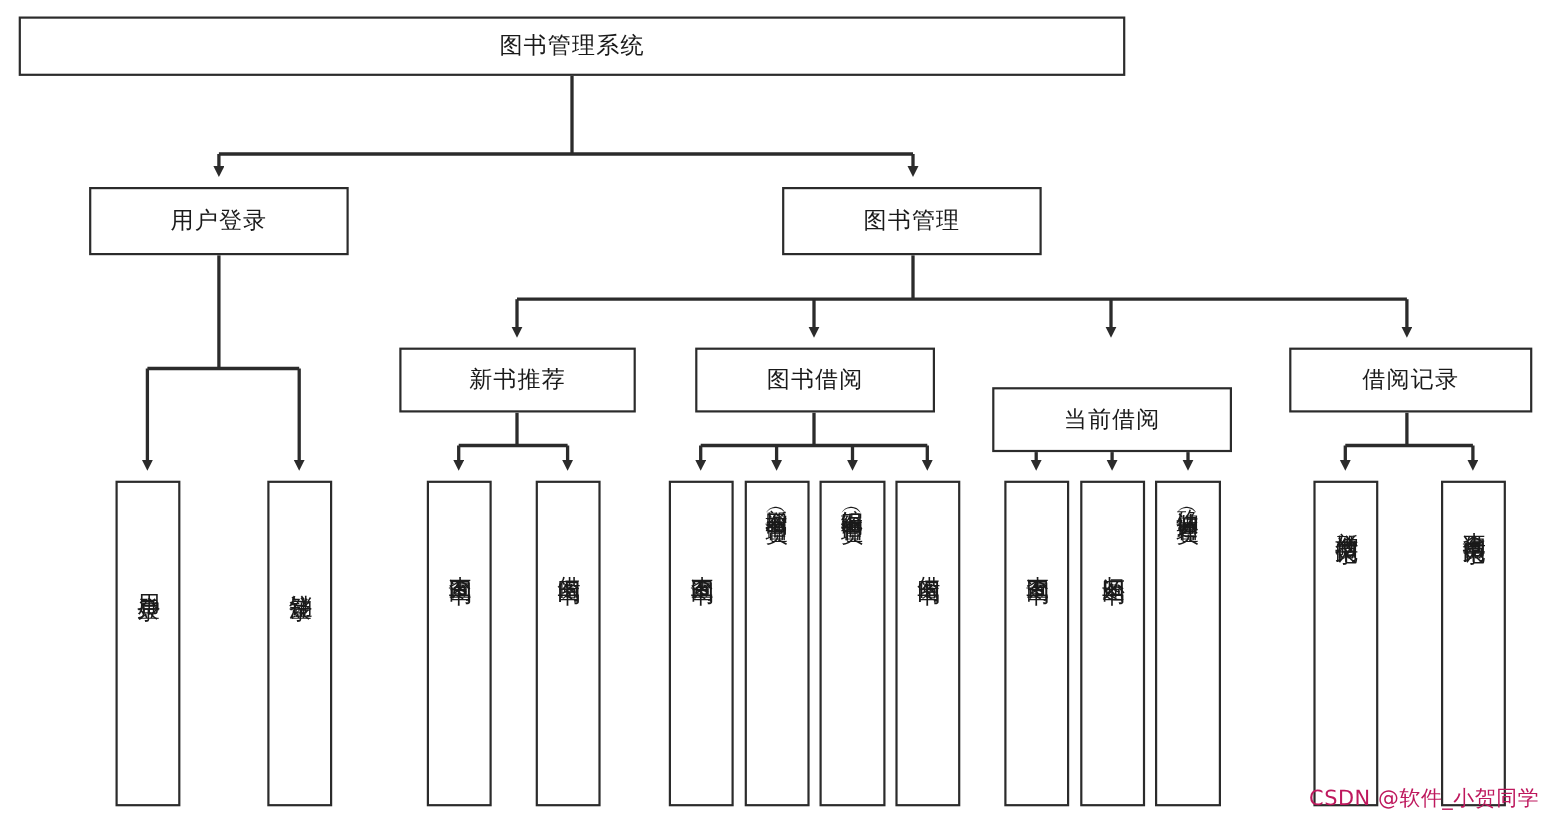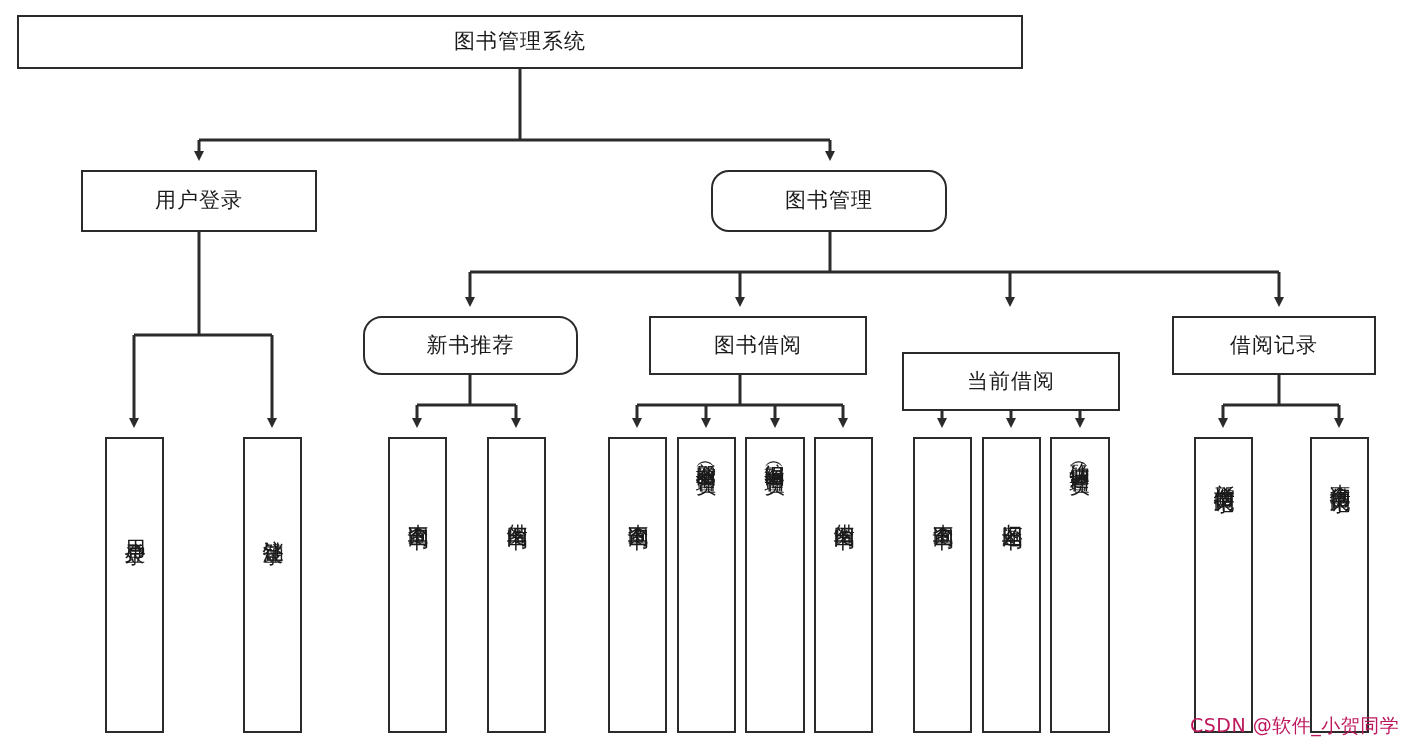--- a/index.html
+++ b/index.html
@@ -122,34 +122,34 @@
     </g>
   </svg>
 
   <div class="node node-h" style="left:17px; top:15px; width:1006px; height:54px;">
     <span class="label">图书管理系统</span>
   </div>
 
   <div class="node node-h" style="left:81px; top:170px; width:236px; height:62px;">
     <span class="label">用户登录</span>
   </div>
-  <div class="node node-h" style="left:711px; top:170px; width:236px; height:62px;border-radius:18px;">
+  <div class="node node-h" style="left:711px; top:170px; width:236px; height:62px;">
     <span class="label">图书管理</span>
   </div>
 
-  <div class="node node-h" style="left:363px; top:316px; width:215px; height:59px;border-radius:19px;">
+  <div class="node node-h" style="left:363px; top:316px; width:215px; height:59px;">
     <span class="label">新书推荐</span>
   </div>
-  <div class="node node-h" style="left:632px; top:316px; width:218px; height:59px;margin-left:17px;">
+  <div class="node node-h" style="left:632px; top:316px; width:218px; height:59px;">
     <span class="label">图书借阅</span>
   </div>
   <div class="node node-h" style="left:902px; top:316px; width:218px; height:59px;margin-top:36px;">
     <span class="label">当前借阅</span>
   </div>
-  <div class="node node-h" style="left:1172px; top:316px; width:204px; height:59px;">
+  <div class="node node-h" style="left:1172px; top:316px; width:221px; height:59px;">
     <span class="label">借阅记录</span>
   </div>
 
   <div class="node node-v" style="left:105px; top:437px; width:59px; height:296px; padding-top:84px;">
     <span class="label">用户登录</span>
   </div>
   <div class="node node-v" style="left:243px; top:437px; width:59px; height:296px; padding-top:84px;">
     <span class="label">注销登录</span>
   </div>
 

